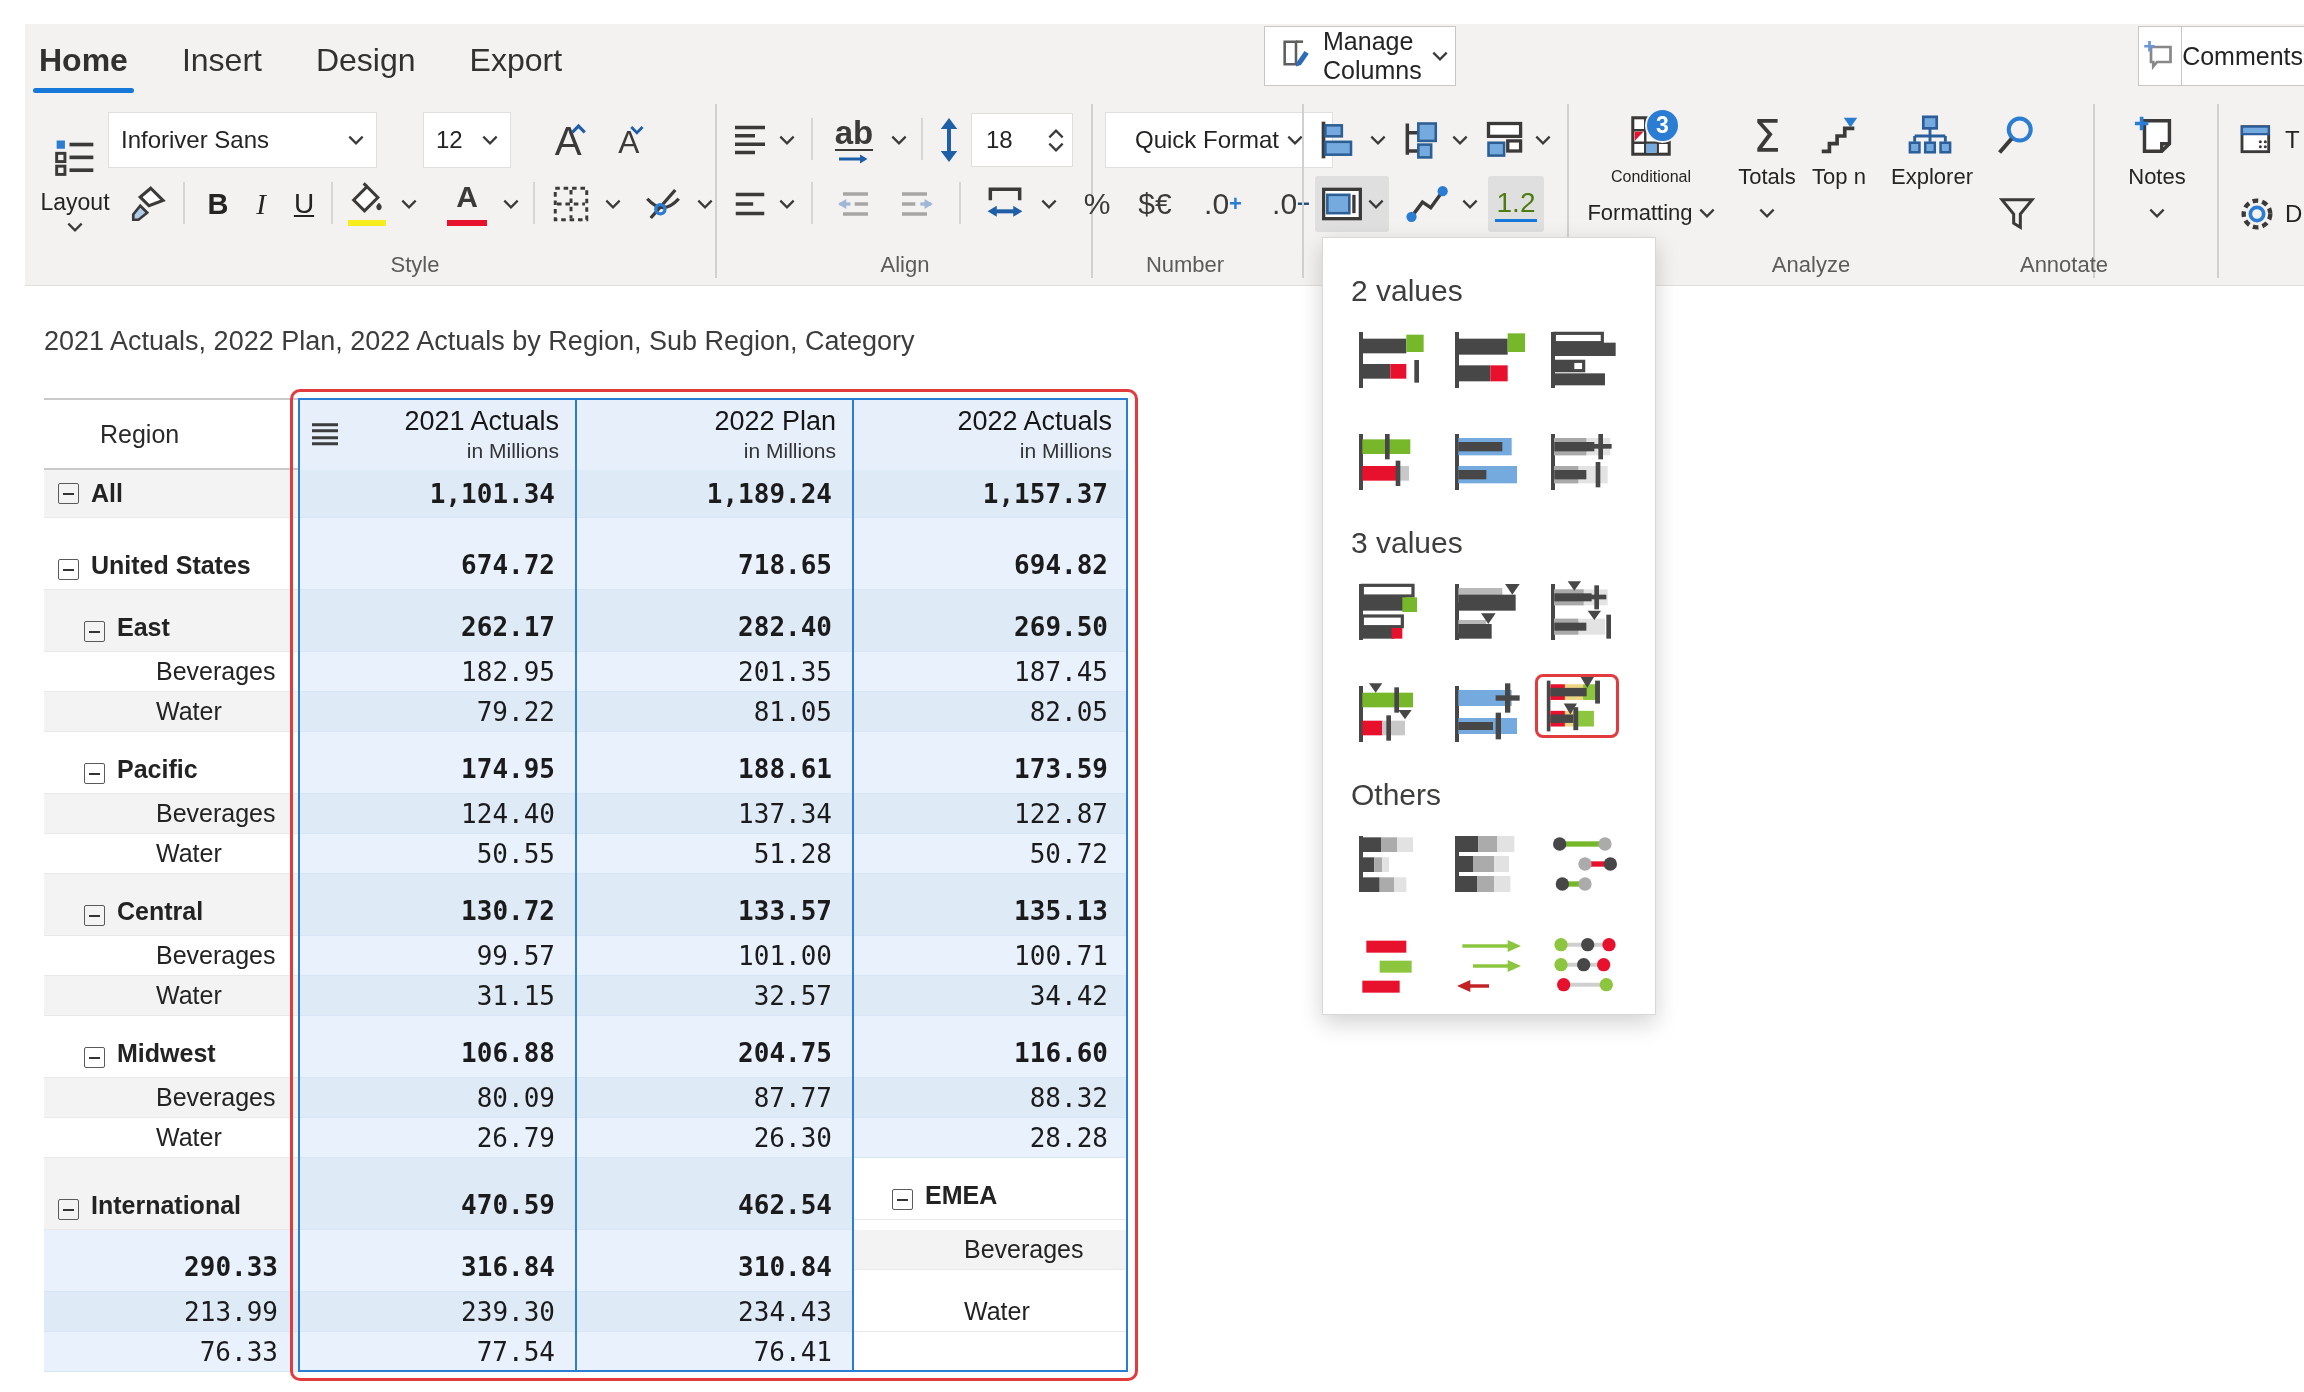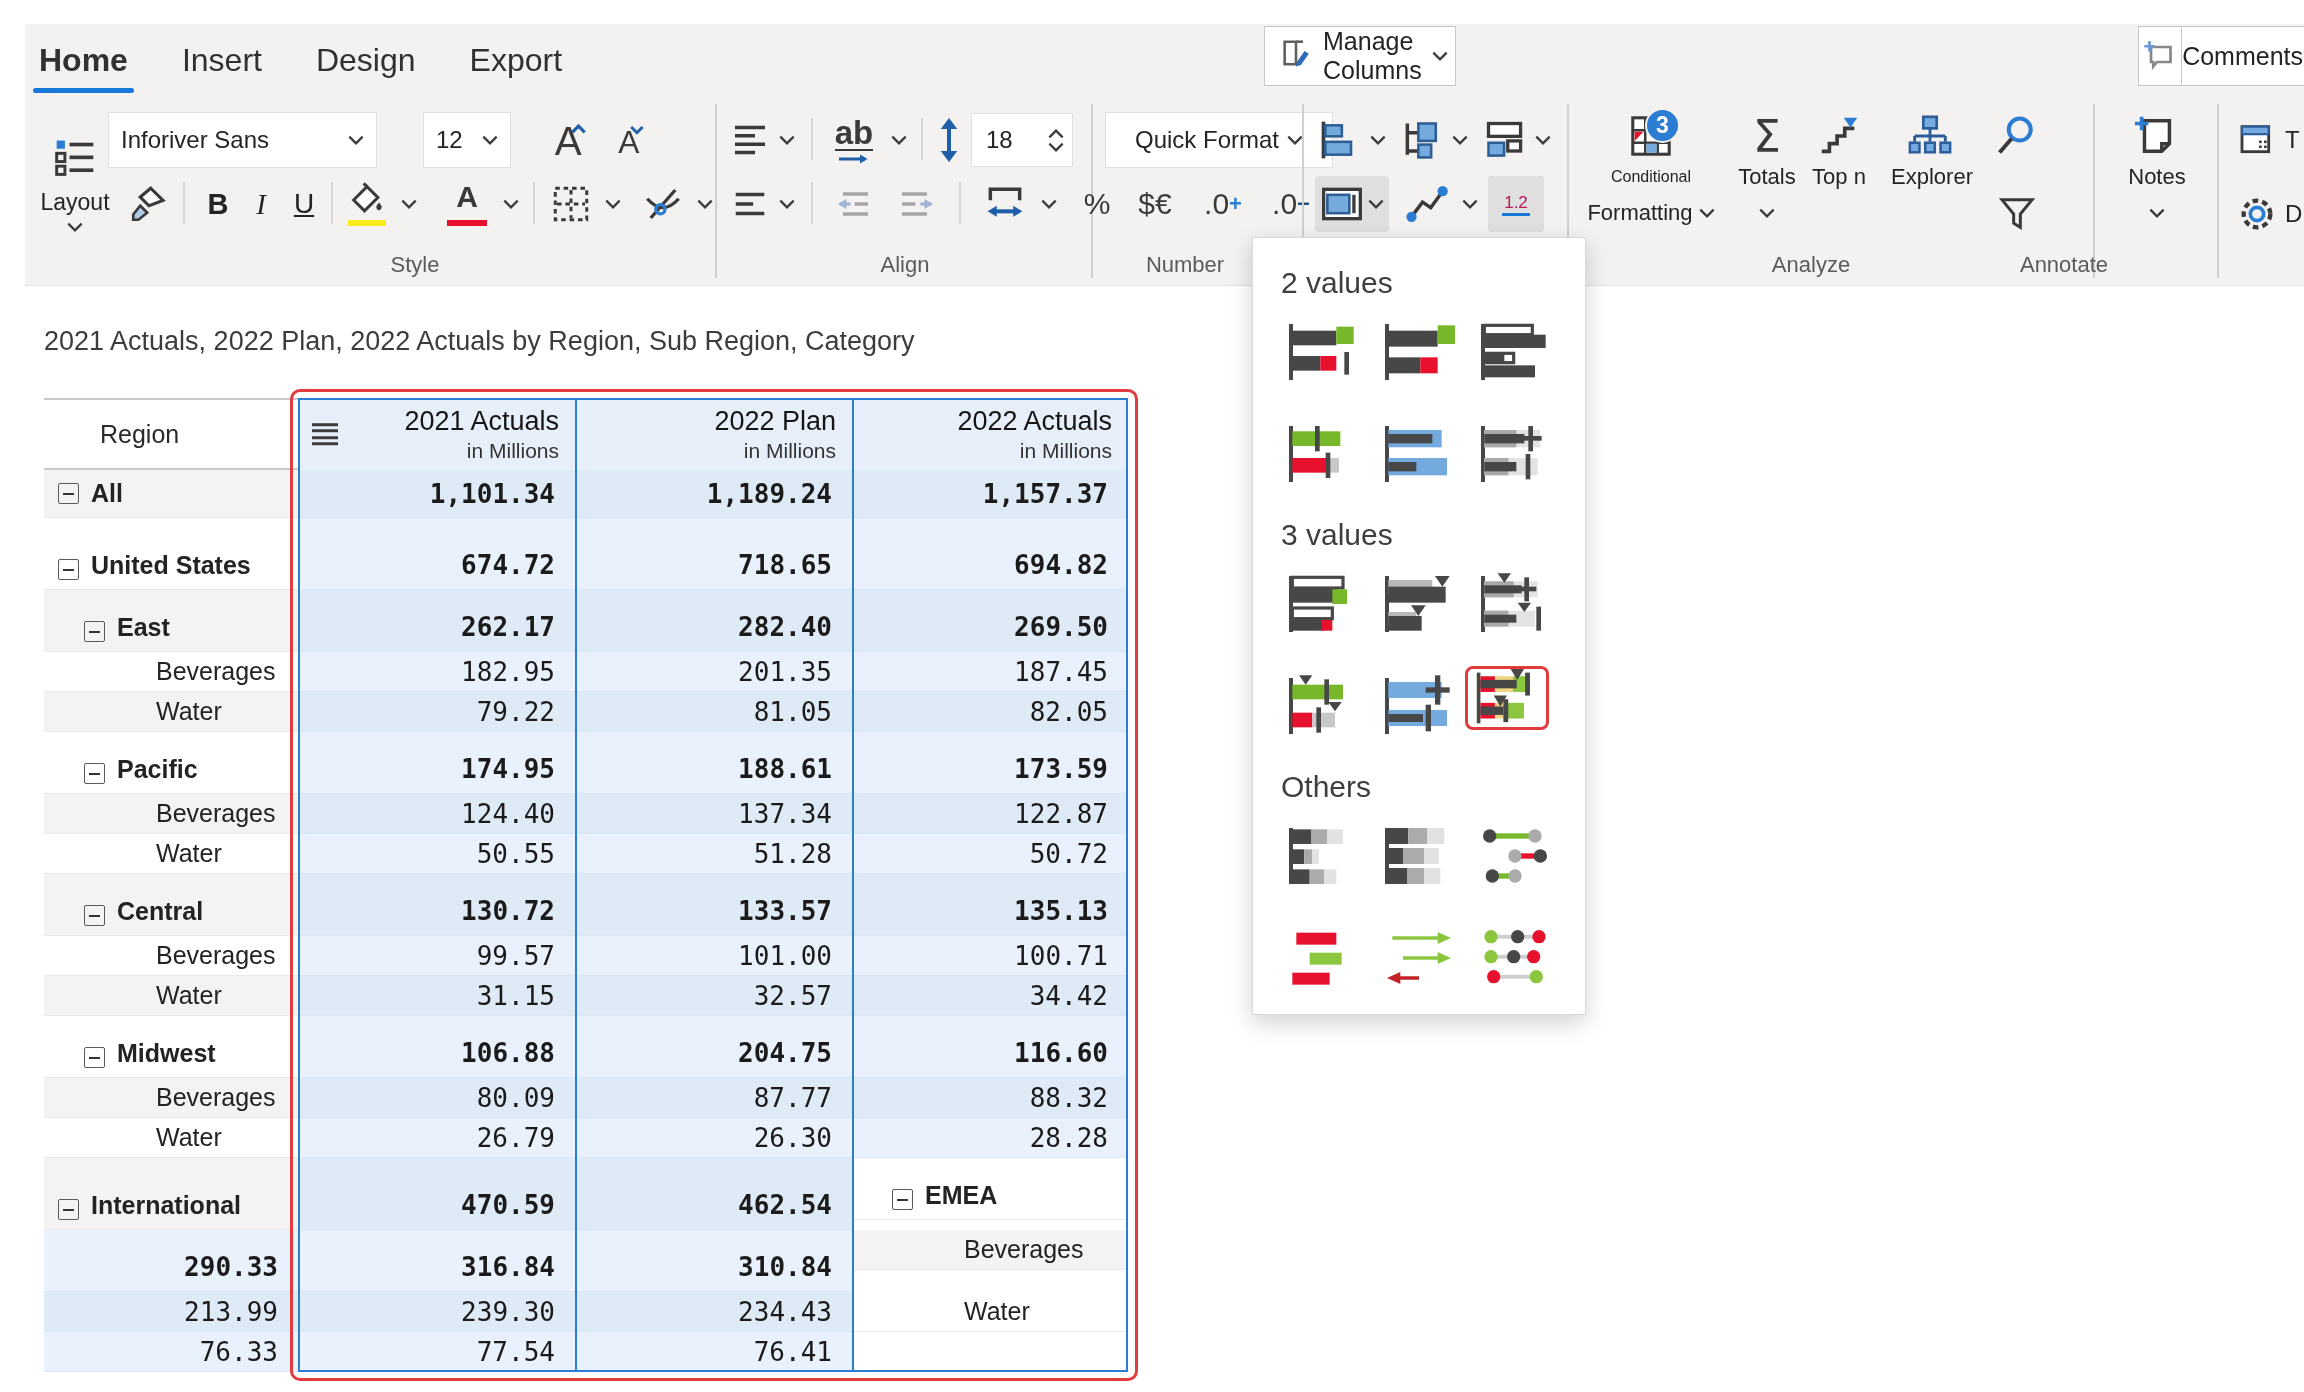--- a/index.html
+++ b/index.html
@@ -58,23 +58,23 @@
   .toggle{display:inline-flex;align-items:center;justify-content:center;width:21px;height:21px;
           border:1.6px solid #5a5a5a;border-radius:2px;margin-right:12px;flex:none;}
   .toggle::after{content:"";width:11px;height:2px;background:#333;}
   #blue-outline{position:absolute;left:254px;top:0;width:830px;height:974px;
                 border:2.5px solid #2b7cd3;pointer-events:none;z-index:2;}
   .blue-vline{position:absolute;top:0;bottom:0;width:2px;background:#2b7cd3;}
   #red-rect{position:absolute;left:290px;top:389px;width:848px;height:992px;
             border:3px solid #e23b3e;border-radius:10px;pointer-events:none;z-index:5;}
 
   
-  #gallery{position:absolute;left:1252px;top:237px;width:334px;height:778px;background:#fff;
+  #gallery{position:absolute;left:1322px;top:237px;width:334px;height:778px;background:#fff;
            border:1px solid #d8d8d8;box-shadow:0 8px 22px rgba(0,0,0,.18);z-index:20;
-           padding:12px 26px 0 28px;}
+           padding:20px 26px 0 28px;}
   .g-title{font-size:30px;color:#3f3e3d;margin:16px 0 20px;}
   .g-title.later{margin-top:32px;}
   .g-grid{display:grid;grid-template-columns:repeat(3,84px);gap:38px 12px;}
   .g-item{width:84px;height:64px;display:flex;align-items:center;justify-content:center;cursor:pointer;}
   .g-item.selected{border:3px solid #e23b3e;border-radius:8px;padding:5px;margin:-8px;}
   .g-item svg{width:84px;height:64px;}
   .g-item.selected svg{width:78px;height:58px;}
 </style>
 </head>
 <body>
@@ -408,21 +408,21 @@
         <circle cx="3" cy="19" r="2.8" fill="#2b7cd3"></circle>
           <circle cx="20" cy="5" r="2.8" fill="#2b7cd3"></circle>
       </svg>
     </div>
     <div class="ctl chev" style="left:1434px;top:152px;width:22px;">
         <svg viewBox="0 0 12 7" width="16" height="10">
           <path d="M1 1l5 5 5-5" fill="none" stroke="#3b3a39" stroke-width="1.7"></path>
         </svg>
       </div>
     <div class="ctl pressed" style="left:1463px;top:152px;width:56px;">
-      <span style="font-size:17px;color:#be185d;border-bottom:3px solid #1679da;padding:0 2px;">1.2</span>
+      <span style="font-size:28px;color:#4d7c0f;border-bottom:3px solid #1679da;padding:0 2px;">1.2</span>
     </div>
 
     <div class="vsep" style="left:1542px;"></div>
 
     <div class="ctl" style="left:1588px;top:84px;width:76px;">
       <svg width="46" height="46" viewBox="0 0 24 24">
         <rect x="2.5" y="2.5" width="19" height="19" fill="#fff" stroke="#3b3a39" stroke-width="1.6"></rect>
         <path d="M9 3v18M15.5 3v18M3 9h18M3 15.5h18" stroke="#3b3a39" stroke-width="1.3"></path>
         <path d="M3.5 9.8h4.5l-4.5 4.8z" fill="#e8112d"></path>
         <rect x="9.6" y="16" width="5.3" height="4.8" fill="#74aade"></rect>

